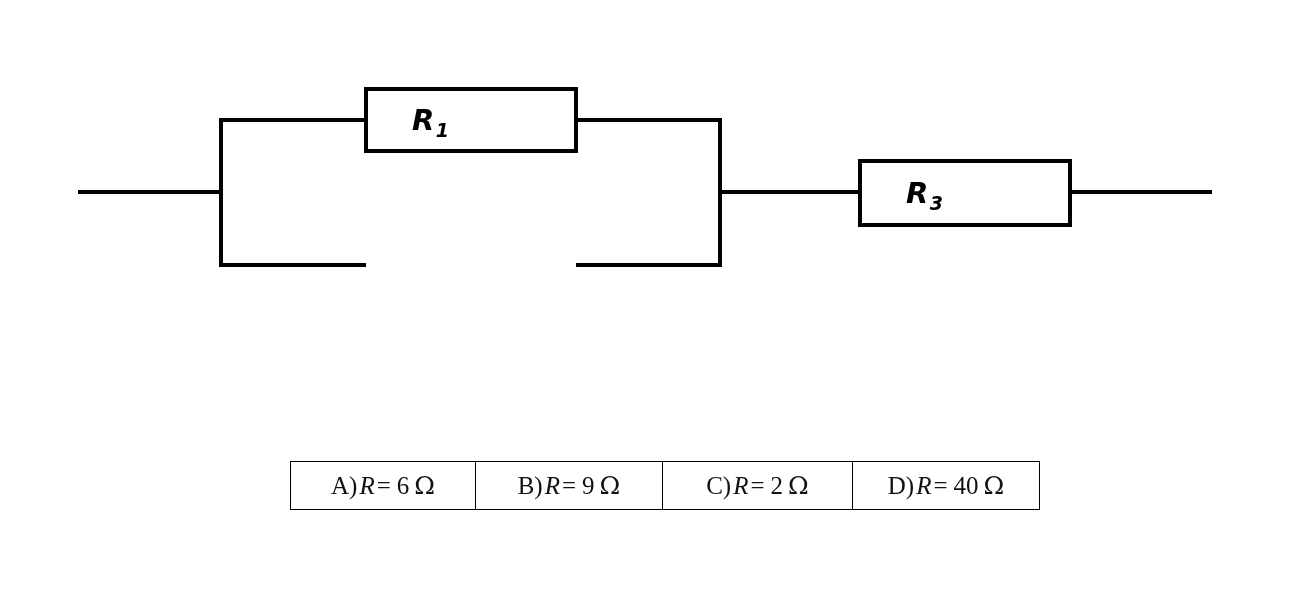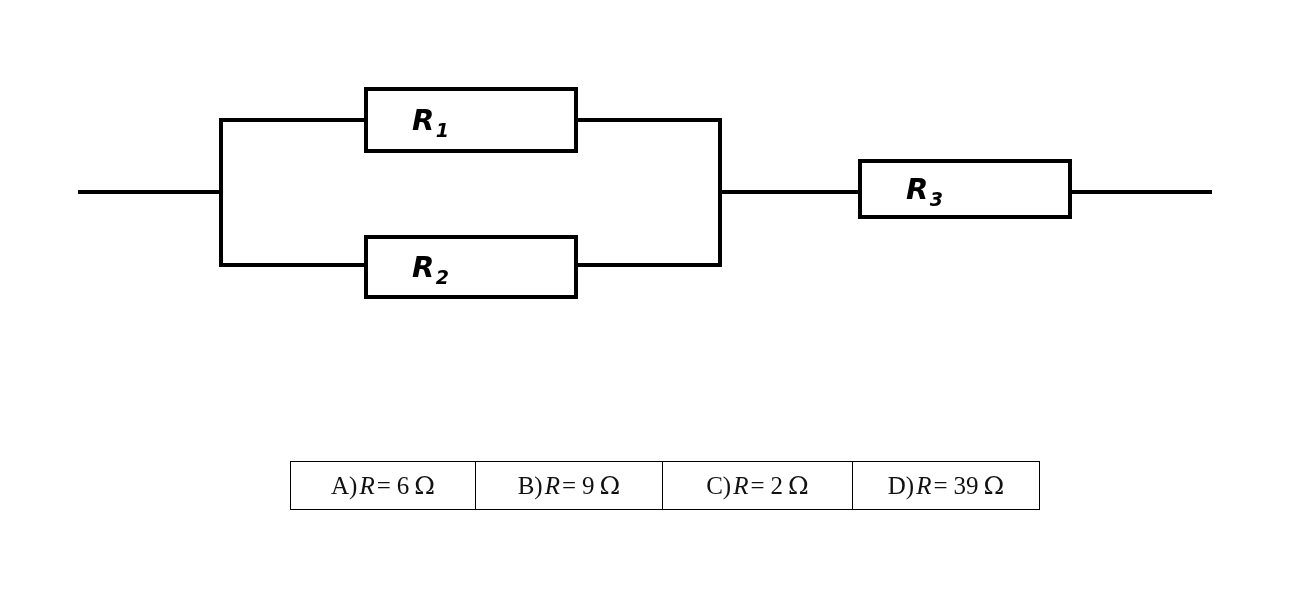--- a/index.html
+++ b/index.html
@@ -119,27 +119,22 @@
   <div class="wire" style="left:718px; top:190px; width:142px; height:4px;"></div>
 
   <div class="wire" style="left:1070px; top:190px; width:142px; height:4px;"></div>
 
   <div class="resistor" style="left:364px; top:87px; width:214px; height:66px;">
     <span class="resistor-label" style="margin-left:44px;">
       <span>R</span><span class="sub">1</span>
     </span>
   </div>
 
-  <div class="resistor" style="left:364px; top:235px; width:214px; height:64px;">
-    <span class="resistor-label" style="margin-left:44px;">
-      <span>R</span><span class="sub">2</span>
-    </span>
-  </div>
 
-  <div class="resistor" style="left:858px; top:159px; width:214px; height:60px;">
+  <div class="resistor" style="left:858px; top:159px; width:214px; height:68px;">
     <span class="resistor-label" style="margin-left:44px;">
       <span>R</span><span class="sub">3</span>
     </span>
   </div>
 
 </div>
 
 <div id="answer-table">
 
   <div class="answer-cell cell-w1">
@@ -163,17 +158,17 @@
     <span class="var">R</span>
     <span>=</span>
     <span style="padding-left:6px;">2</span>
     <span class="ohm" style="padding-left:5px;">Ω</span>
   </div>
 
   <div class="answer-cell cell-w4">
     <span>D)</span>
     <span class="var">R</span>
     <span>=</span>
-    <span style="padding-left:6px;">39</span>
+    <span style="padding-left:6px;">40</span>
     <span class="ohm" style="padding-left:5px;">Ω</span>
   </div>
 
 </div>
 
 </body></html>

